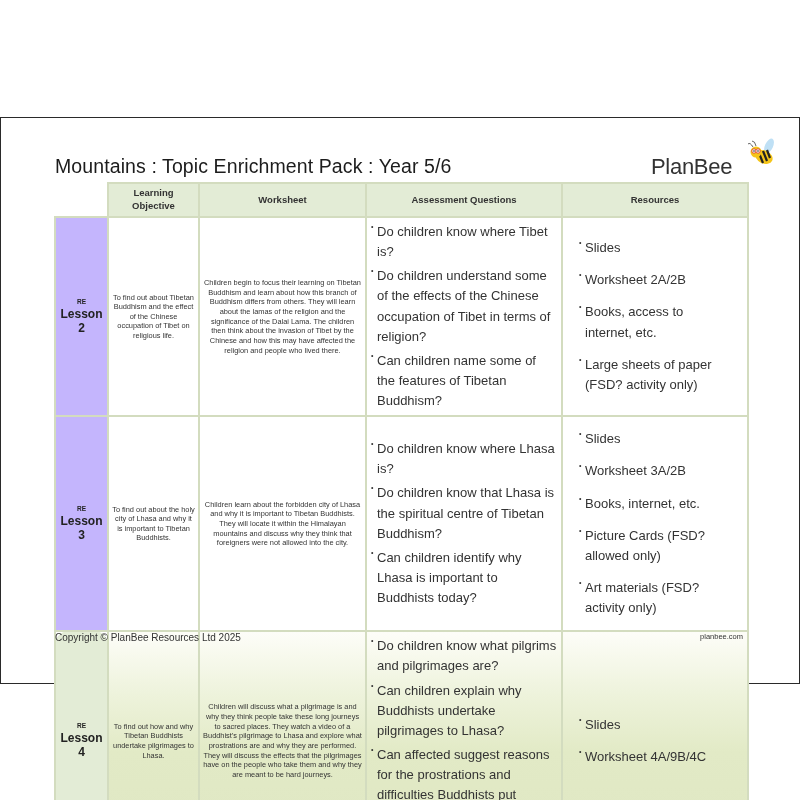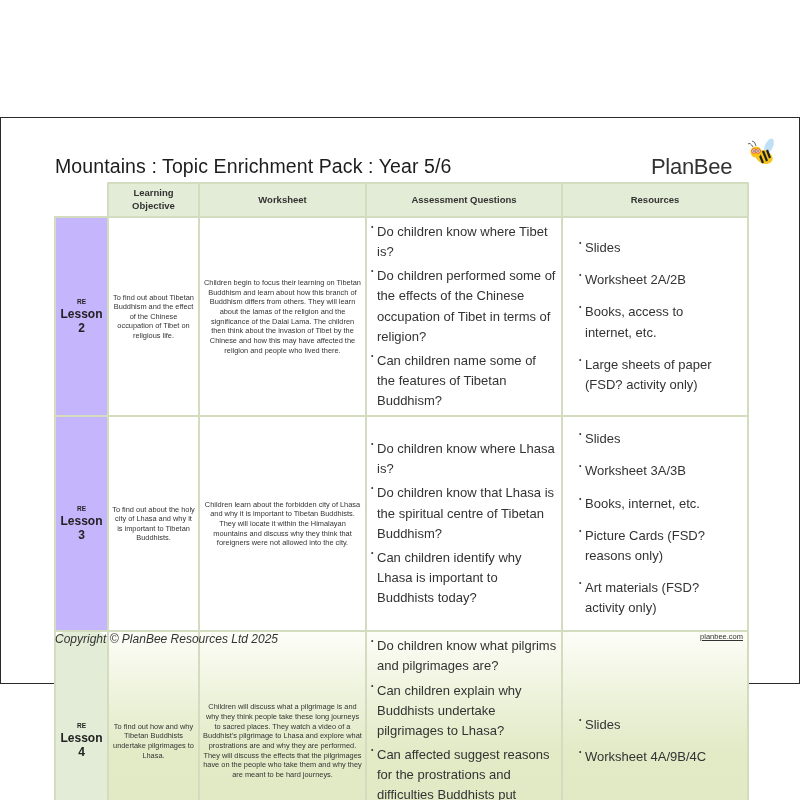--- a/index.html
+++ b/index.html
@@ -45,22 +45,22 @@
     .aq li { margin: 4px 0; position: relative; padding-left: 6px; }
     .res li { margin: 12px; position: relative; padding-left: 6px; }
     li::before { content: "\2022"; position: absolute; left: 0; top: 0; font-size: 7px; }
     tr.r2 td { height: 81px; }
     tr.r3 td { height: 80px; }
     tr.r4 td { height: 92px; }
     tr.r4 td.lo, tr.r4 td.ov, tr.r4 td.aq, tr.r4 td.res {
       background: linear-gradient(180deg, #fdfdf8 0%, #eef3dc 28%, #e2eac6 55%, #dfe7c3 100%);
     }
     tr.r4 td.label { background: #e3ecd6; border-radius: 14px; }
-    .footer-left { position: absolute; left: 54px; top: 514px; font-size: 12px; color: #333; font-style: italic; }
-    .footer-right { position: absolute; right: 56px; top: 514px; font-size: 7.5px; color: #333; text-decoration: underline; }
+    .footer-left { position: absolute; left: 54px; top: 514px; font-size: 10px; color: #333; }
+    .footer-right { position: absolute; right: 56px; top: 514px; font-size: 7.5px; color: #333; }
   </style>
 </head>
 <body>
 
 <div class="page">
   <div class="title">Mountains : Topic Enrichment Pack : Year 5/6</div>
 
   <div class="logo">
     <span class="logo-text">PlanBee</span>
     <svg class="logo-bee" viewBox="0 0 30 32">
@@ -98,21 +98,21 @@
         <tr class="r2">
           <td class="label">
             <span class="subject">RE</span>
             <span class="lesson">Lesson 2</span>
           </td>
           <td class="lo">To find out about Tibetan Buddhism and the effect of the Chinese occupation of Tibet on religious life.</td>
           <td class="ov">Children begin to focus their learning on Tibetan Buddhism and learn about how this branch of Buddhism differs from others. They will learn about the lamas of the religion and the significance of the Dalai Lama. The children then think about the invasion of Tibet by the Chinese and how this may have affected the religion and people who lived there.</td>
           <td class="aq">
             <ul>
               <li>Do children know where Tibet is?</li>
-              <li>Do children performed some of the effects of the Chinese occupation of Tibet in terms of religion?</li>
+              <li>Do children understand some of the effects of the Chinese occupation of Tibet in terms of religion?</li>
               <li>Can children name some of the features of Tibetan Buddhism?</li>
             </ul>
           </td>
           <td class="res">
             <ul>
               <li>Slides</li>
               <li>Worksheet 2A/2B</li>
               <li>Books, access to internet, etc.</li>
               <li>Large sheets of paper (FSD? activity only)</li>
             </ul>
@@ -128,23 +128,23 @@
           <td class="aq">
             <ul>
               <li>Do children know where Lhasa is?</li>
               <li>Do children know that Lhasa is the spiritual centre of Tibetan Buddhism?</li>
               <li>Can children identify why Lhasa is important to Buddhists today?</li>
             </ul>
           </td>
           <td class="res">
             <ul>
               <li>Slides</li>
-              <li>Worksheet 3A/3B</li>
+              <li>Worksheet 3A/2B</li>
               <li>Books, internet, etc.</li>
-              <li>Picture Cards (FSD? reasons only)</li>
+              <li>Picture Cards (FSD? allowed only)</li>
               <li>Art materials (FSD? activity only)</li>
             </ul>
           </td>
         </tr>
         <tr class="r4">
           <td class="label">
             <span class="subject">RE</span>
             <span class="lesson">Lesson 4</span>
           </td>
           <td class="lo">To find out how and why Tibetan Buddhists undertake pilgrimages to Lhasa.</td>

